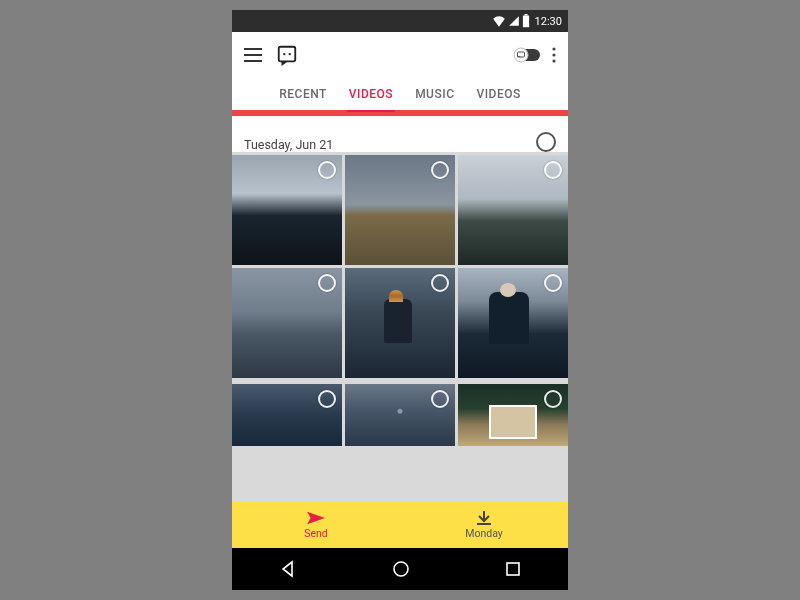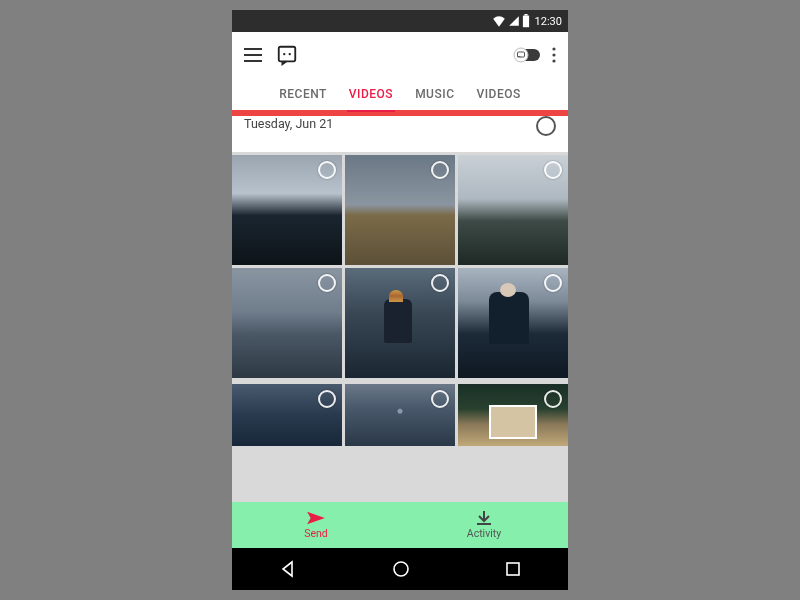--- a/index.html
+++ b/index.html
@@ -74,21 +74,21 @@
     top: 106px;
     left: 0; right: 0;
     bottom: 88px;
     background: #d9d9d9;
     overflow: hidden;
   }
   .section-header {
     height: 36px;
     background: #fff;
     display: flex;
-    align-items: flex-start;
+    align-items: flex-end;
     padding: 0 12px;
     font-size: 12.5px;
     color: #444;
   }
   .section-header .sel-all {
     margin-left: auto;
     width: 20px; height: 20px;
     border: 2px solid #555;
     border-radius: 50%;
   }
@@ -109,21 +109,21 @@
     width: 18px; height: 18px;
     border: 2px solid rgba(255,255,255,0.9);
     border-radius: 50%;
     box-shadow: 0 0 2px rgba(0,0,0,0.4);
   }
   .bottombar {
     position: absolute;
     bottom: 42px;
     left: 0; right: 0;
     height: 46px;
-    background: #86efac;
+    background: #fde047;
     display: flex;
   }
   .bot-item {
     flex: 1;
     display: flex;
     flex-direction: column;
     align-items: center;
     justify-content: center;
     font-size: 10.5px;
     color: #555;
@@ -266,21 +266,21 @@
     <div class="bot-item active">
       <svg width="22" height="16" viewBox="0 0 24 18">
           <path d="M2 2 L22 9 L2 16 L6 9 Z" fill="#e91e47"></path>
         </svg>
       <span>Send</span>
     </div>
     <div class="bot-item">
       <svg width="18" height="16" viewBox="0 0 18 16">
           <path d="M9 1 L9 10 M4 6 L9 11 L14 6 M2 14 L16 14" stroke="#444" stroke-width="2" fill="none"></path>
         </svg>
-      <span>Activity</span>
+      <span>Monday</span>
     </div>
   </div>
 
   <div class="navbar">
     <svg width="20" height="20" viewBox="0 0 20 20">
         <path d="M14 3 L5 10 L14 17 Z" fill="none" stroke="#fff"></path>
       </svg>
     <svg width="20" height="20" viewBox="0 0 20 20">
         <circle cx="10" cy="10" r="7" fill="none" stroke="#fff"></circle>
       </svg>

